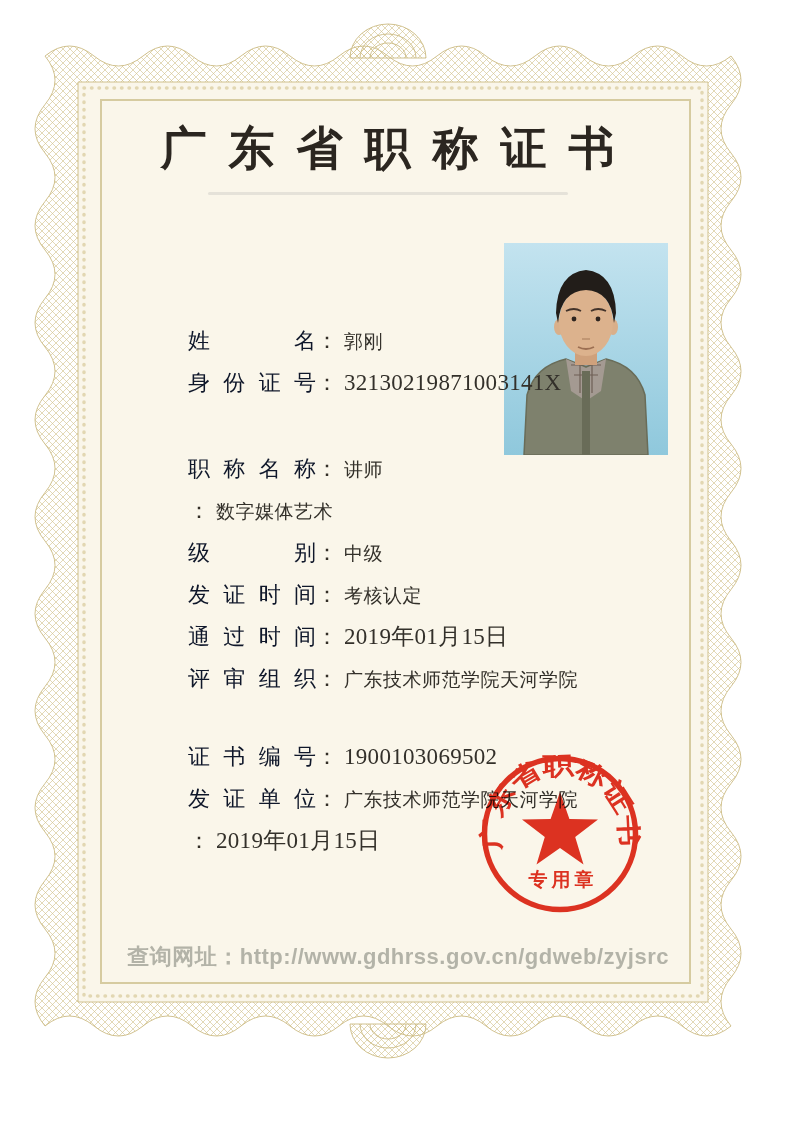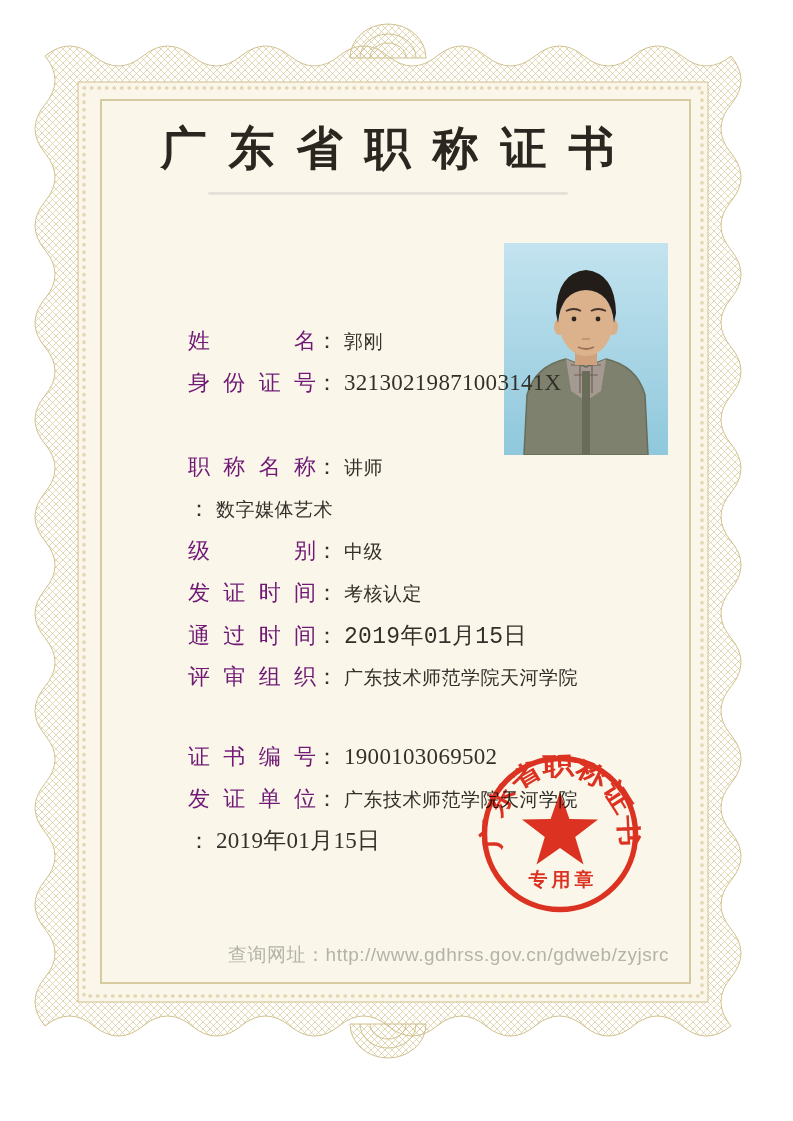--- a/index.html
+++ b/index.html
@@ -16,38 +16,38 @@
   .title-rule{
     position:absolute;top:192px;left:50%;transform:translateX(-50%);
     width:360px;height:3px;background:#e5e2d9;border-radius:2px;
   }
   .photo{
     position:absolute;left:504px;top:243px;width:164px;height:212px;overflow:hidden;
   }
   .photo svg{display:block;}
   .fields{position:absolute;left:188px;}
   .g1{top:320px;}
-  .g2{top:448px;font-family:Liberation Mono, monospace;}
+  .g2{top:448px;}
   .g3{top:736px;}
   .row{display:flex;align-items:baseline;height:42px;line-height:42px;white-space:nowrap;}
   .lbl{
-    display:inline-block;width:128px;font-size:22px;color:#701a75;
+    display:inline-block;width:128px;font-size:22px;color:#0f172a;
     text-align:justify;text-align-last:justify;
   }
   .colon{font-size:22px;color:#332e27;}
   .val{margin-left:6px;font-size:19px;color:#33302a;letter-spacing:0.5px;}
   .val.num{font-size:23px;letter-spacing:0.3px;}
   .seal{
     position:absolute;left:472px;top:746px;width:176px;height:176px;
     mix-blend-mode:multiply;opacity:0.93;
   }
   .footer{
     position:absolute;top:942px;right:106px;
     font-family:"Liberation Sans","DejaVu Sans",sans-serif;
-    font-size:19px;color:#b3b3a8;letter-spacing:0.5px;white-space:nowrap;
+    font-size:22px;color:#b3b3a8;letter-spacing:0.5px;white-space:nowrap;font-weight:bold;
   }
 </style>
 </head>
 <body>
 
 <div class="page">
 
   <svg class="border-svg" viewBox="0 0 793 1121" aria-hidden="true">
     <defs>
       <pattern id="lattice" width="7" height="7" patternUnits="userSpaceOnUse">

